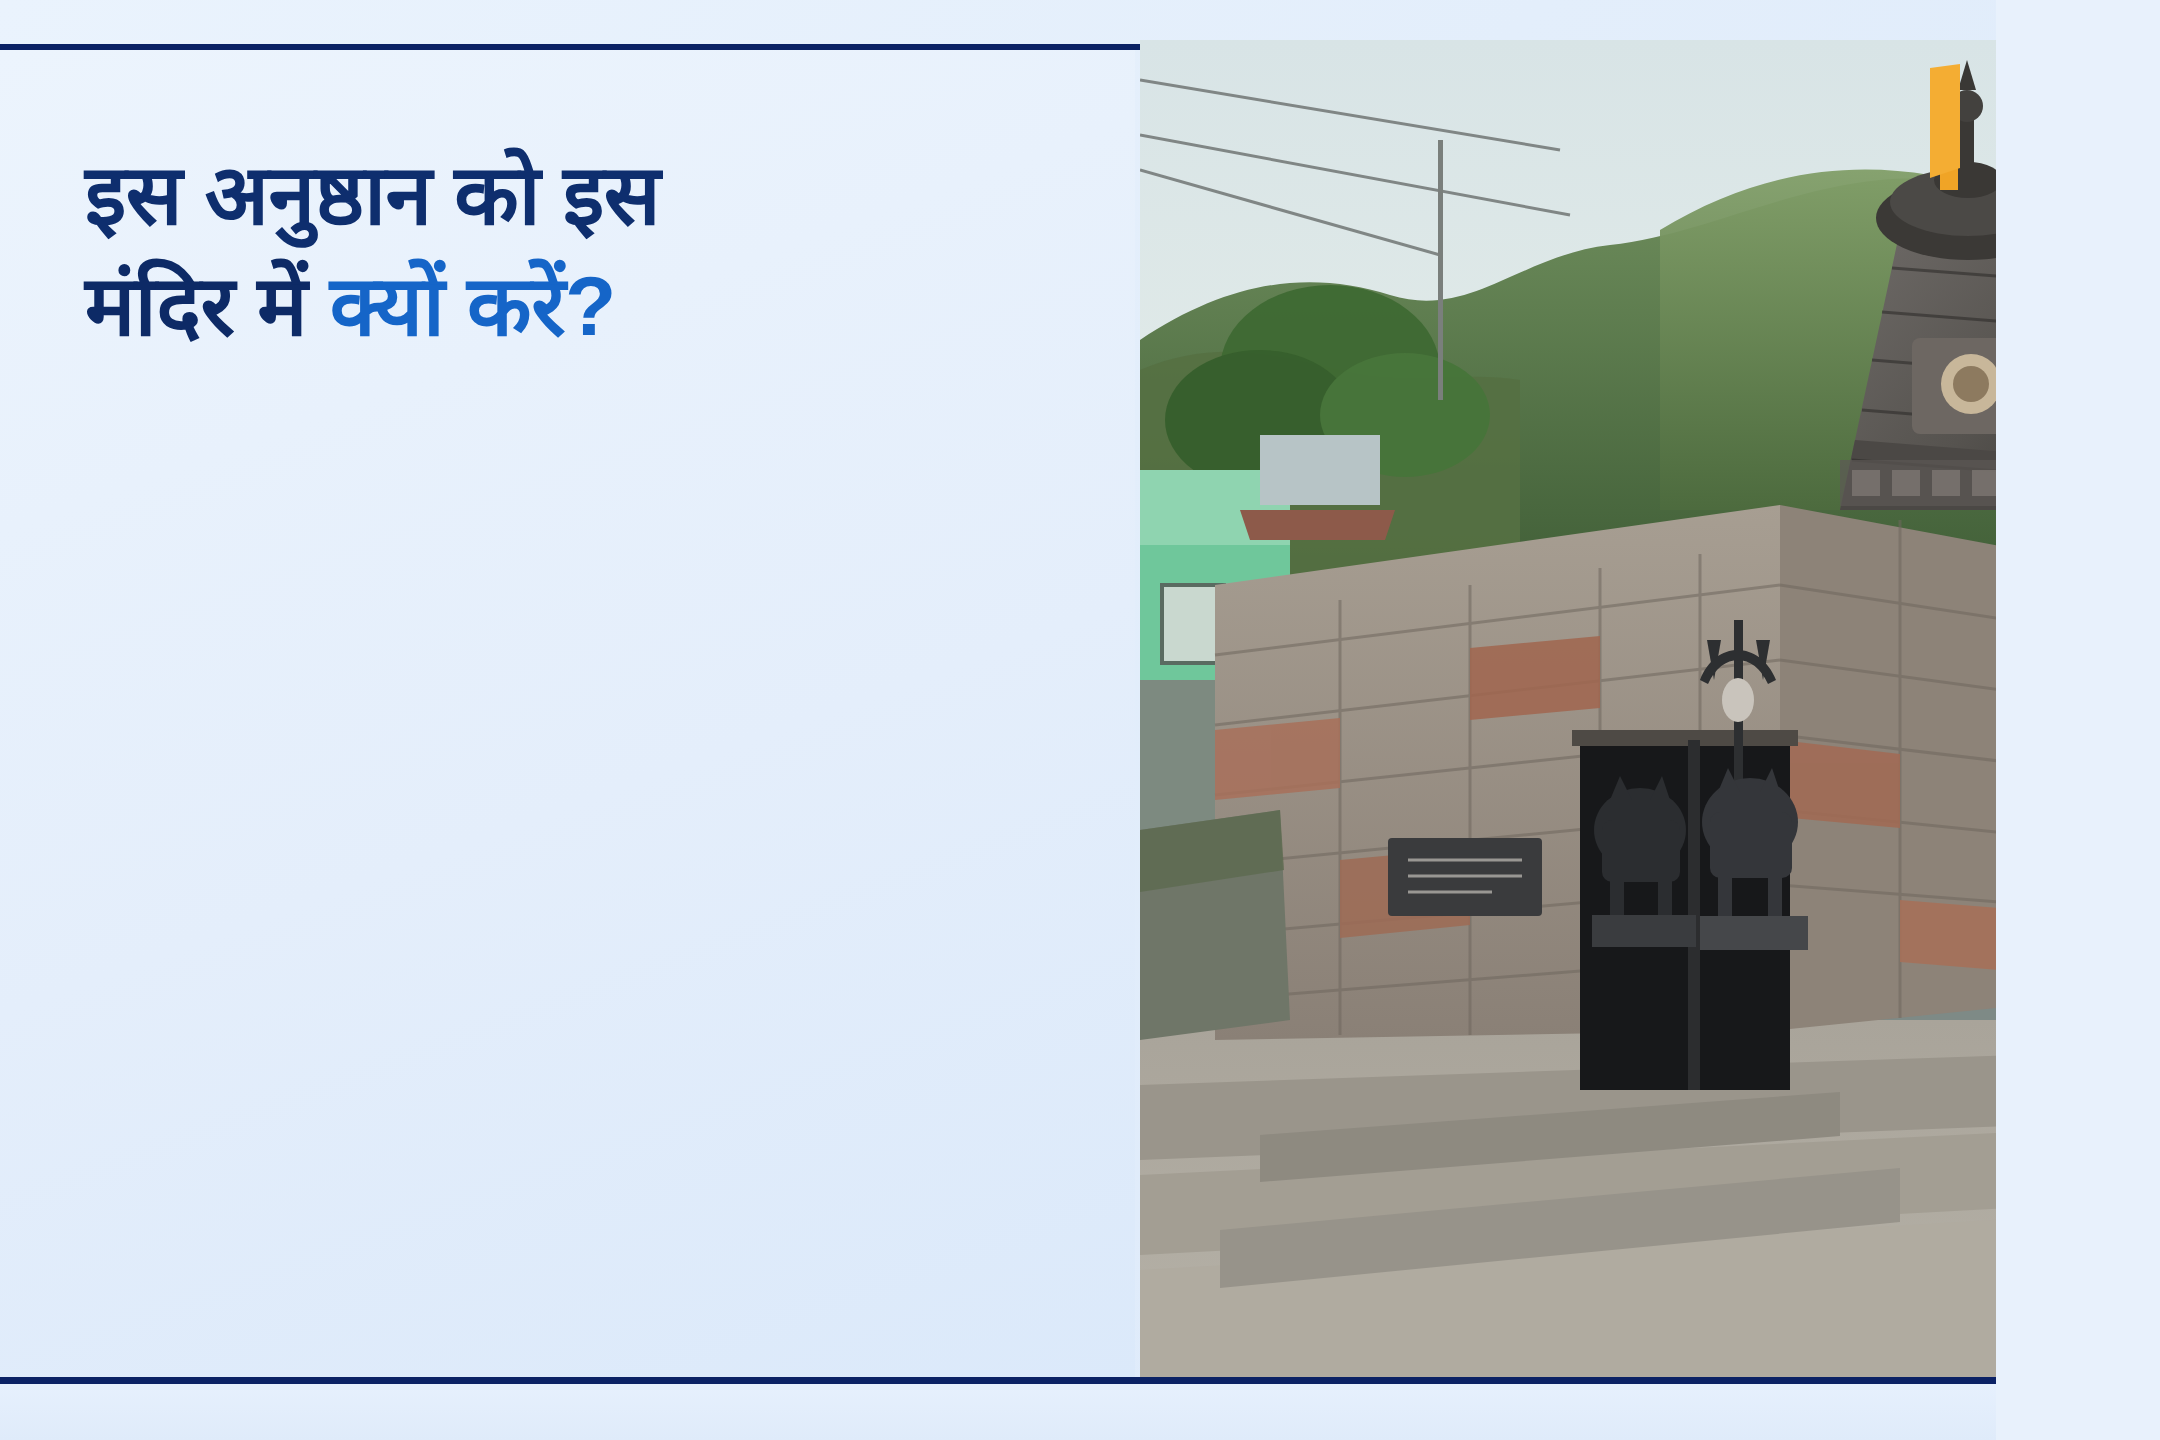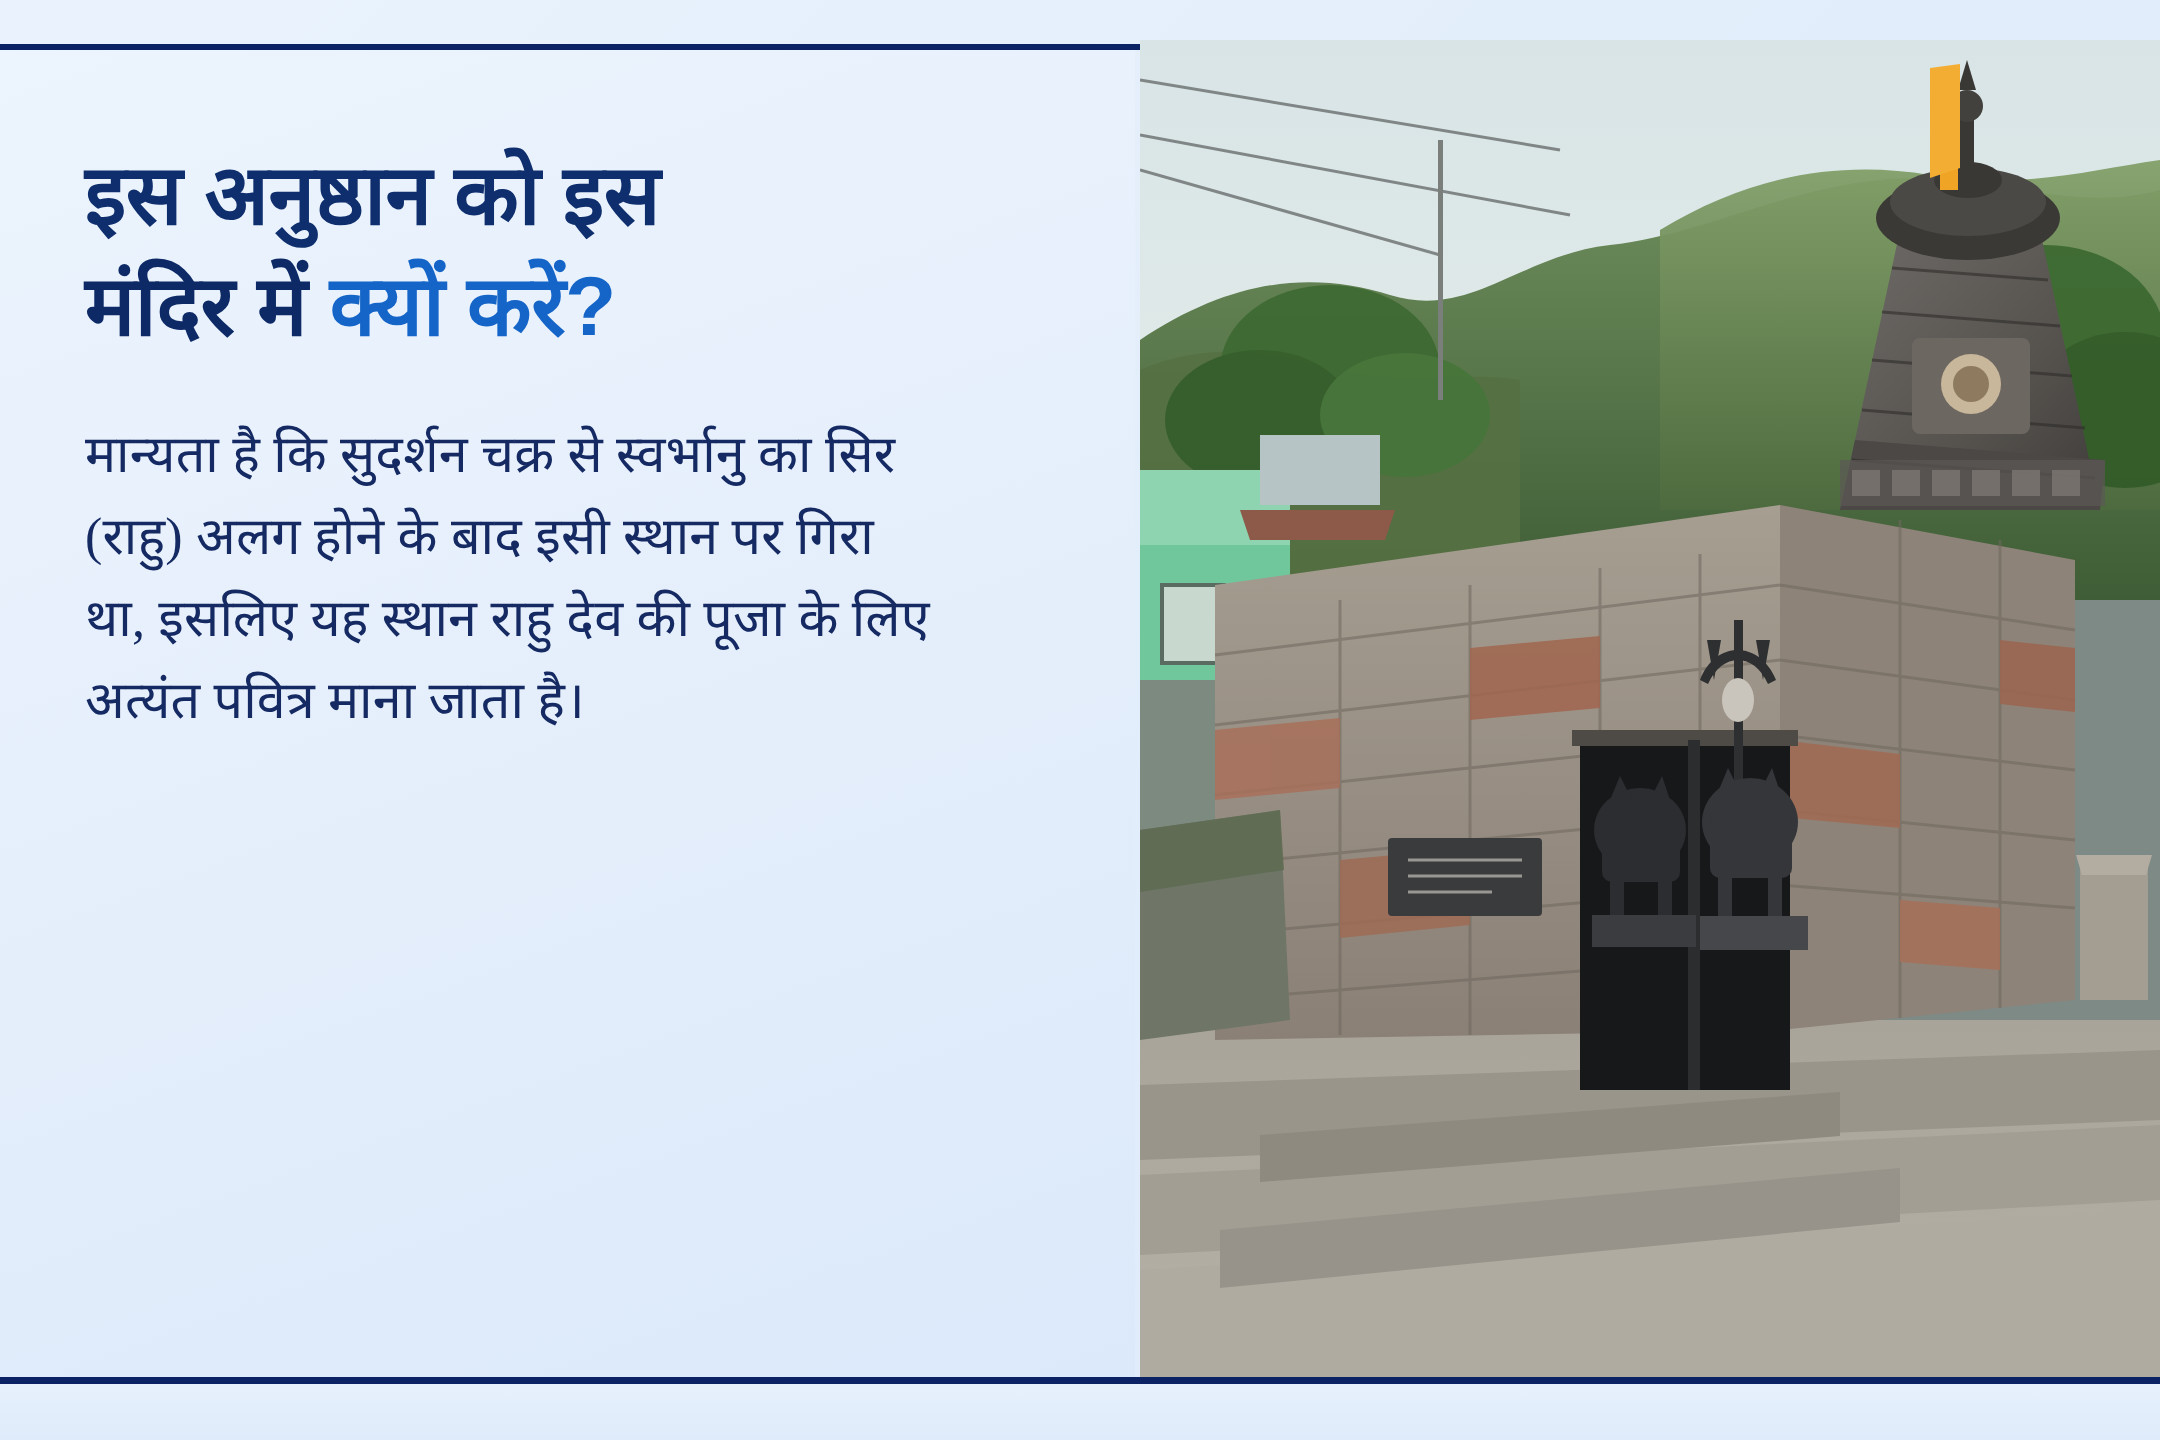--- a/index.html
+++ b/index.html
@@ -10,21 +10,21 @@
     overflow: hidden;
   }
 
   body {
     font-family: "Liberation Serif", "DejaVu Serif", serif;
     background: #e8f1fc;
   }
 
   .slide {
     position: relative;
-    width: 2160px;
+    width: 1996px;
     height: 1440px;
     background: linear-gradient(135deg, #eaf3fd 0%, #e3eefb 45%, #dce9fa 100%);
     overflow: hidden;
   }
 
   
   .rule-top {
     position: absolute;
     left: 0;
     top: 44px;
@@ -103,21 +103,20 @@
 
   <div class="text-col">
 
     <div class="heading">
       <span class="ln1">इस अनुष्ठान को इस</span>
       <span class="ln2">
         <span class="dark">मंदिर में </span><span class="accent">क्यों करें?</span>
       </span>
     </div>
 
-    <p class="body-copy">मान्यता है कि सुदर्शन चक्र से स्वर्भानु का सिर (राहु) अलग होने के बाद इसी स्थान पर गिरा था, इसलिए यह स्थान राहु देव की पूजा के लिए अत्यंत पवित्र माना जाता है।</p>
 
   </div>
 
   <div class="photo">
     <svg viewBox="0 0 1020 1340" preserveAspectRatio="xMidYMid slice">
       <defs>
         <linearGradient id="sky" x1="0" y1="0" x2="0" y2="1">
           <stop offset="0%" stop-color="#d8e4e6"></stop>
           <stop offset="55%" stop-color="#dfe9e8"></stop>
           <stop offset="100%" stop-color="#e6eeea"></stop>

